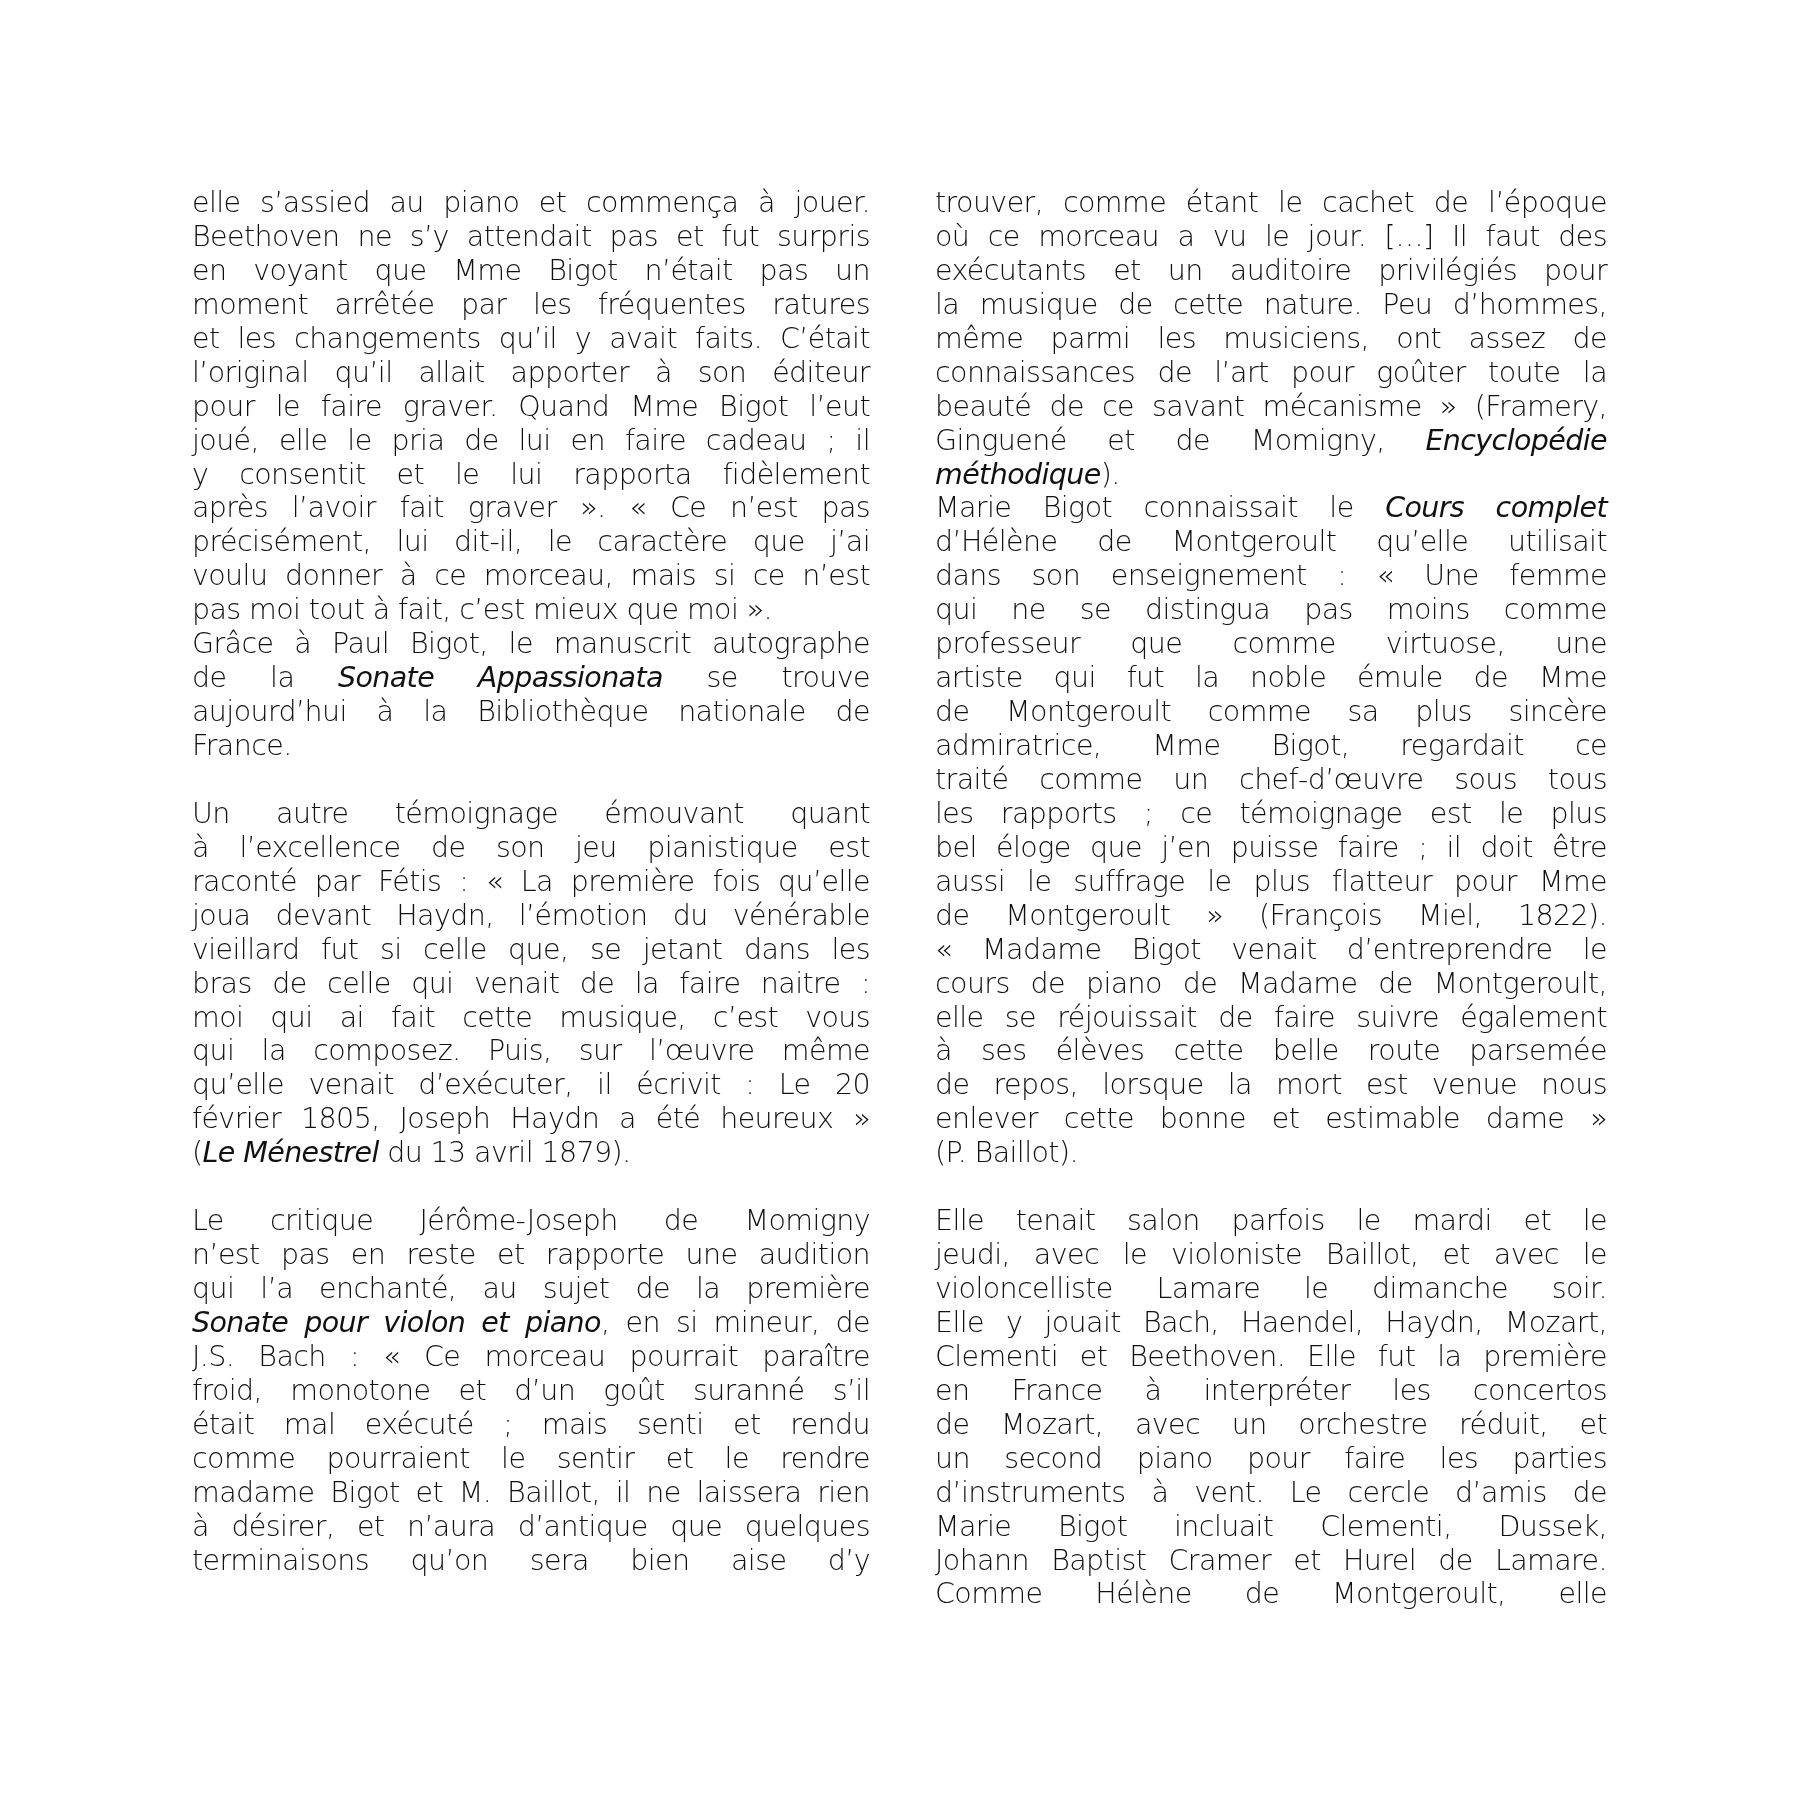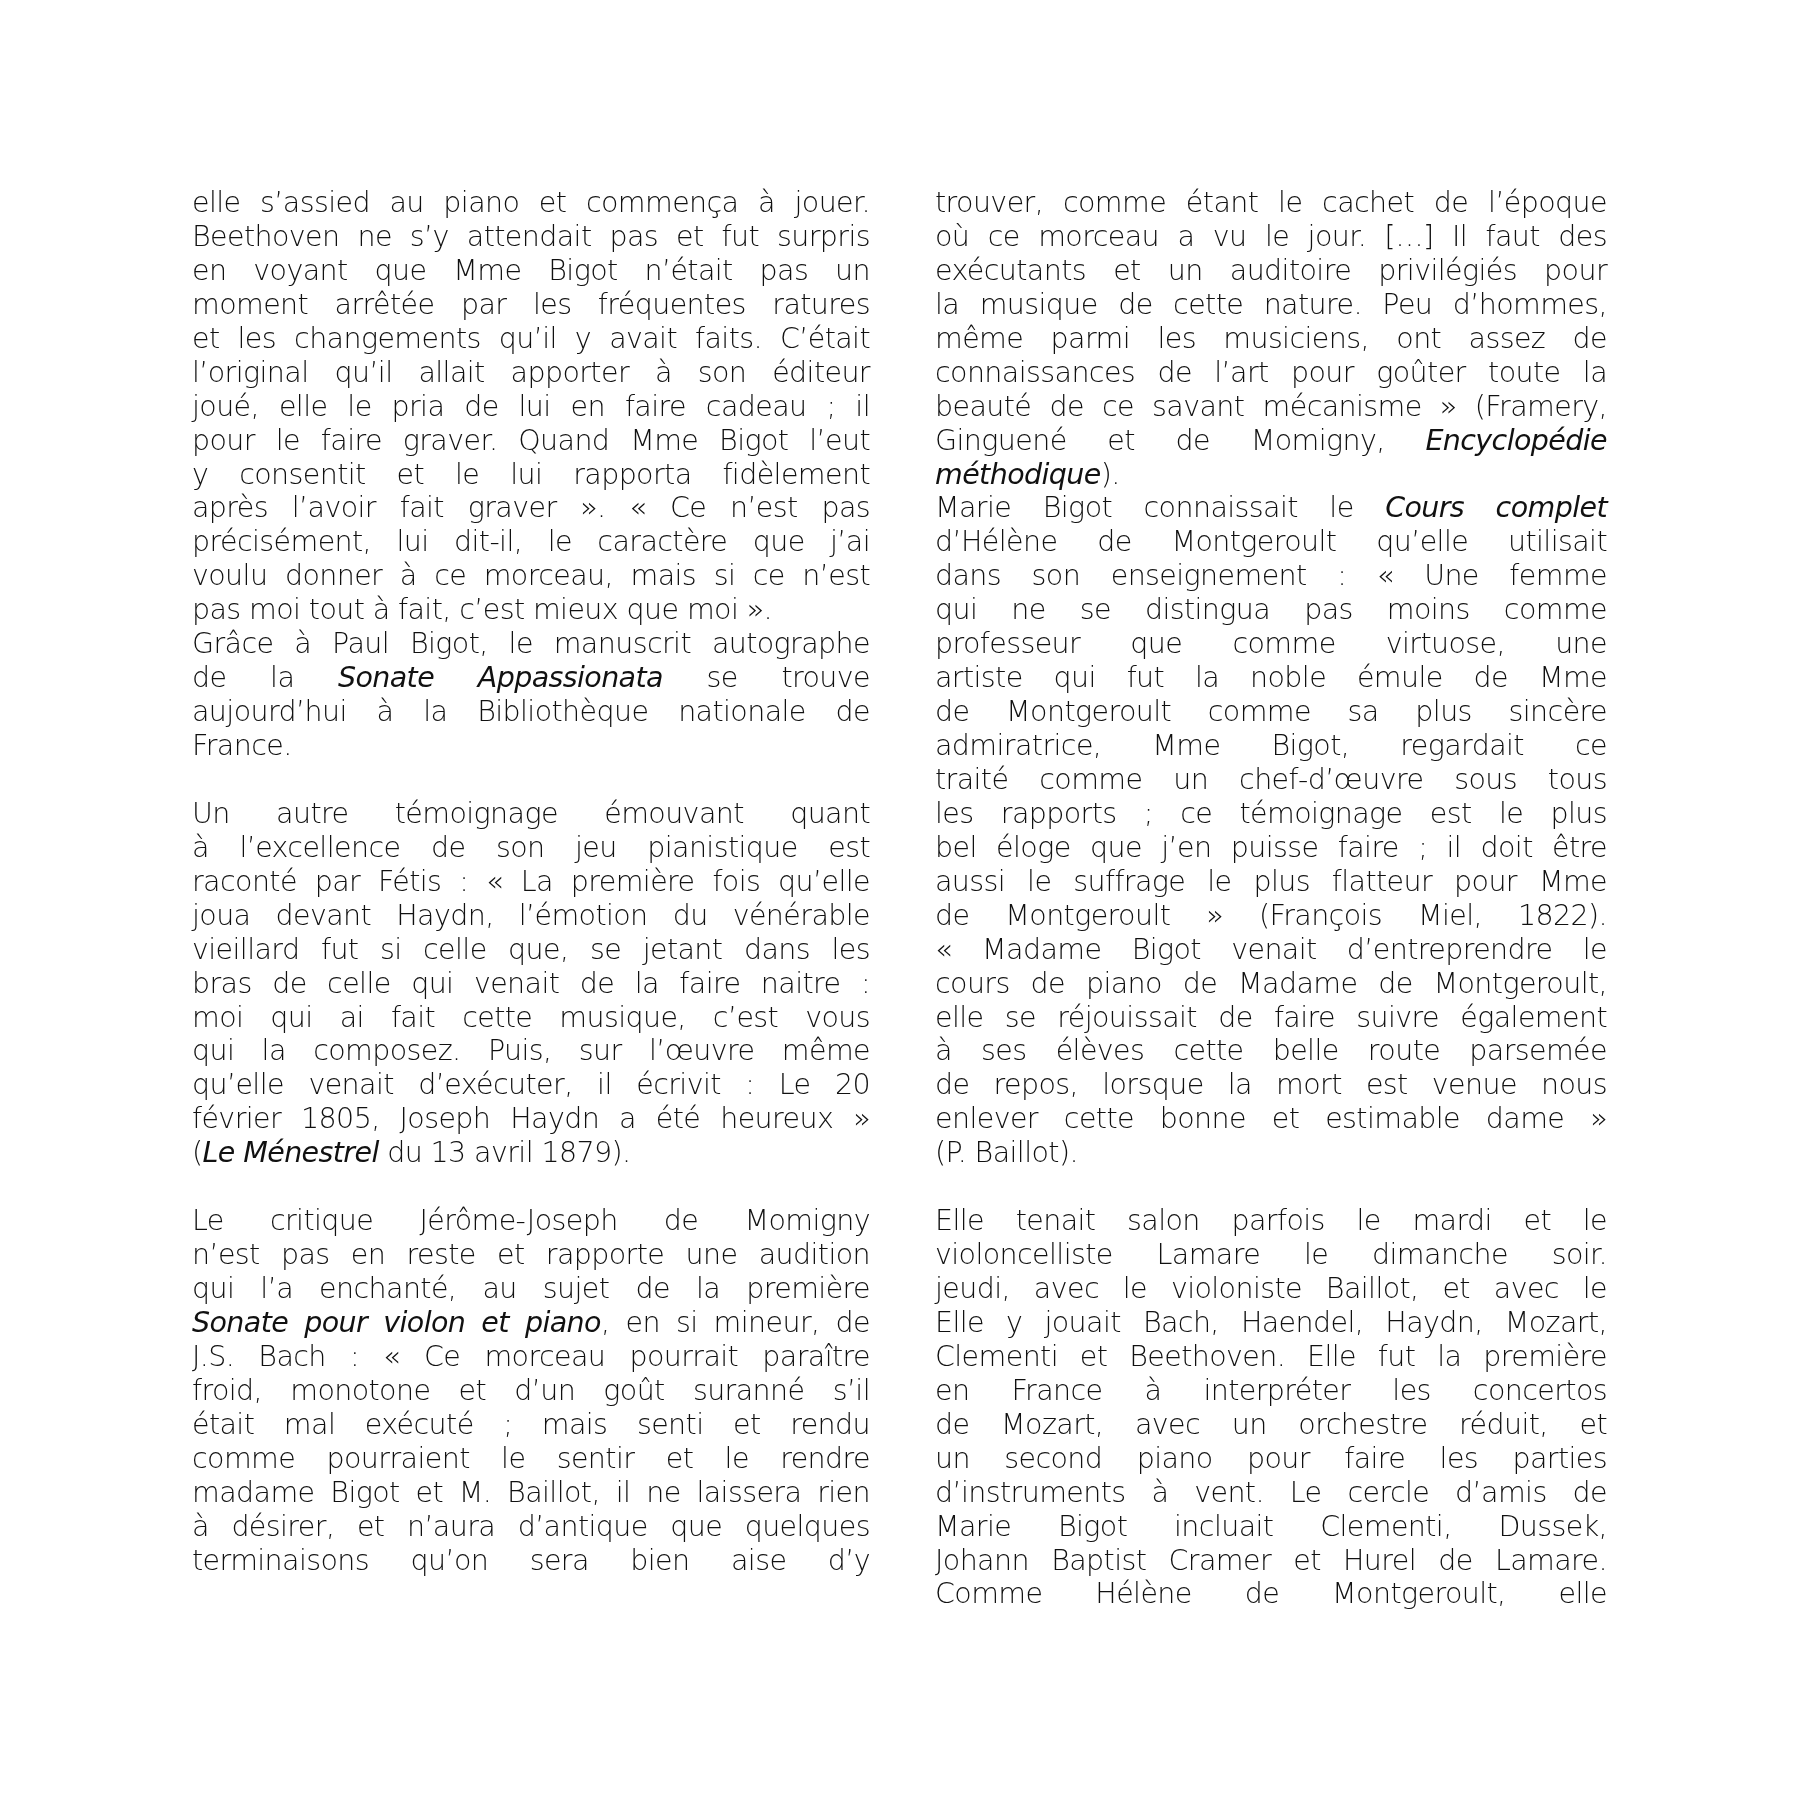--- a/index.html
+++ b/index.html
@@ -61,22 +61,22 @@
 
 <div class="page">
   <div class="column" id="col-left">
       <div>
         <div class="line"><span class="seg">elle s’assied au piano et commença à jouer.</span></div>
         <div class="line"><span class="seg">Beethoven ne s’y attendait pas et fut surpris</span></div>
         <div class="line"><span class="seg">en voyant que Mme Bigot n’était pas un</span></div>
         <div class="line"><span class="seg">moment arrêtée par les fréquentes ratures</span></div>
         <div class="line"><span class="seg">et les changements qu’il y avait faits. C’était</span></div>
         <div class="line"><span class="seg">l’original qu’il allait apporter à son éditeur</span></div>
+        <div class="line"><span class="seg">pour le faire graver. Quand Mme Bigot l’eut</span></div>
         <div class="line"><span class="seg">joué, elle le pria de lui en faire cadeau ; il</span></div>
-        <div class="line"><span class="seg">pour le faire graver. Quand Mme Bigot l’eut</span></div>
         <div class="line"><span class="seg">y consentit et le lui rapporta fidèlement</span></div>
         <div class="line"><span class="seg">après l’avoir fait graver ». « Ce n’est pas</span></div>
         <div class="line"><span class="seg">précisément, lui dit-il, le caractère que j’ai</span></div>
         <div class="line"><span class="seg">voulu donner à ce morceau, mais si ce n’est</span></div>
         <div class="line last"><span class="seg">pas moi tout à fait, c’est mieux que moi ».</span></div>
       </div>
       <div>
         <div class="line"><span class="seg">Grâce à Paul Bigot, le manuscrit autographe</span></div>
         <div class="line"><span class="seg">de la </span><span class="seg it">Sonate Appassionata</span><span class="seg"> se trouve</span></div>
         <div class="line"><span class="seg">aujourd’hui à la Bibliothèque nationale de</span></div>
@@ -141,22 +141,22 @@
         <div class="line"><span class="seg">cours de piano de Madame de Montgeroult,</span></div>
         <div class="line"><span class="seg">elle se réjouissait de faire suivre également</span></div>
         <div class="line"><span class="seg">à ses élèves cette belle route parsemée</span></div>
         <div class="line"><span class="seg">de repos, lorsque la mort est venue nous</span></div>
         <div class="line"><span class="seg">enlever cette bonne et estimable dame »</span></div>
         <div class="line last"><span class="seg">(P. Baillot).</span></div>
       </div>
       <div class="line blank"></div>
       <div>
         <div class="line"><span class="seg">Elle tenait salon parfois le mardi et le</span></div>
+        <div class="line"><span class="seg">jeudi, avec le violoniste Baillot, et avec le</span></div>
         <div class="line"><span class="seg">violoncelliste Lamare le dimanche soir.</span></div>
-        <div class="line"><span class="seg">jeudi, avec le violoniste Baillot, et avec le</span></div>
         <div class="line"><span class="seg">Elle y jouait Bach, Haendel, Haydn, Mozart,</span></div>
         <div class="line"><span class="seg">Clementi et Beethoven. Elle fut la première</span></div>
         <div class="line"><span class="seg">en France à interpréter les concertos</span></div>
         <div class="line"><span class="seg">de Mozart, avec un orchestre réduit, et</span></div>
         <div class="line"><span class="seg">un second piano pour faire les parties</span></div>
         <div class="line"><span class="seg">d’instruments à vent. Le cercle d’amis de</span></div>
         <div class="line"><span class="seg">Marie Bigot incluait Clementi, Dussek,</span></div>
         <div class="line"><span class="seg">Johann Baptist Cramer et Hurel de Lamare.</span></div>
         <div class="line"><span class="seg">Comme Hélène de Montgeroult, elle</span></div>
       </div>

